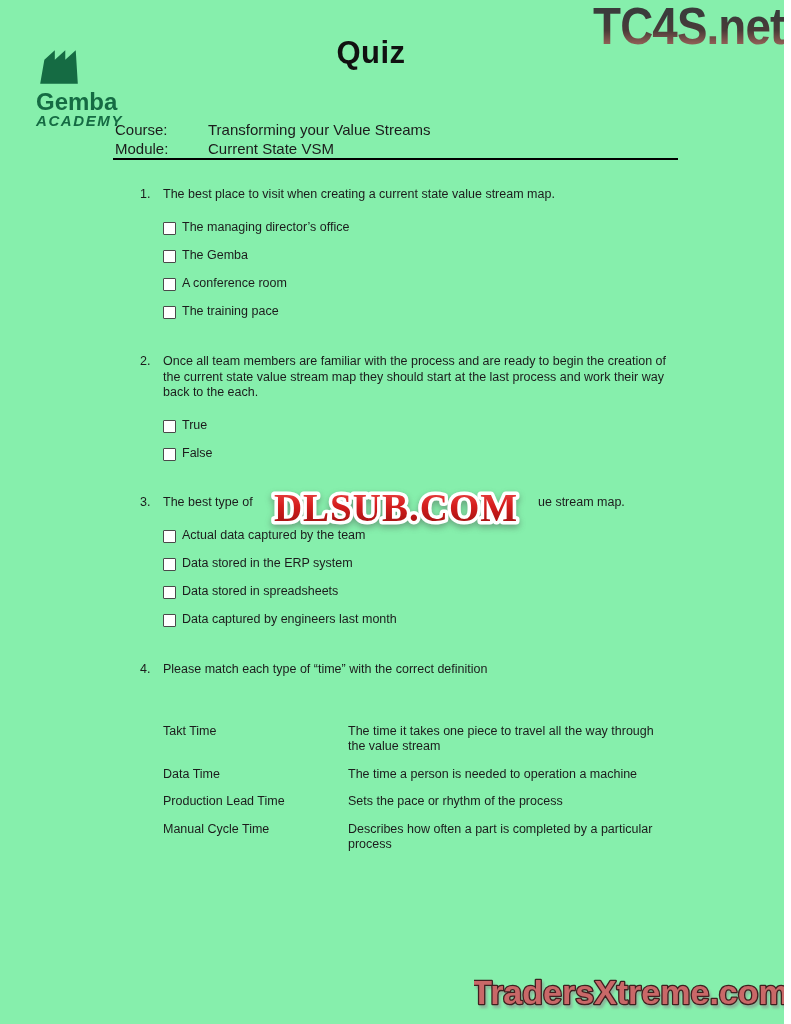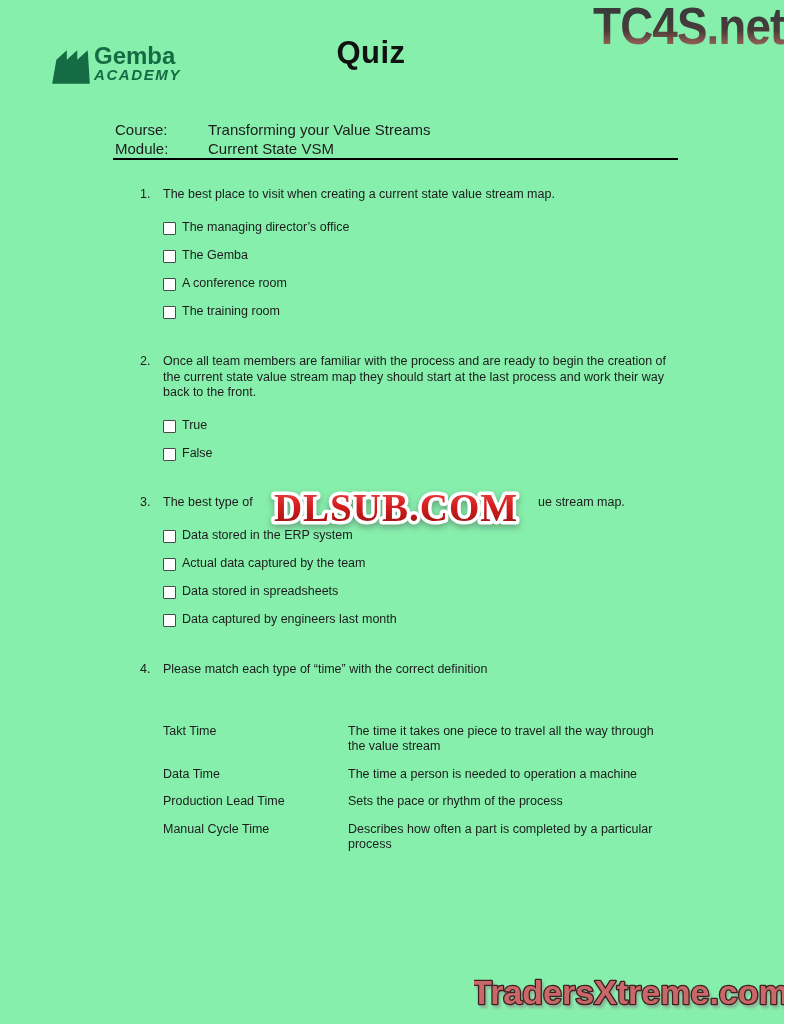--- a/index.html
+++ b/index.html
@@ -1,21 +1,21 @@
 <!DOCTYPE html>
 <html><head>
 <meta charset="utf-8">
 <style>
   html,body{margin:0;padding:0;background:#ffffff;}
   .page{
     position:relative;width:784px;height:1024px;background:#86efac;overflow:hidden;
     font-family:"Liberation Sans",sans-serif;color:#1c1c1c;
   }
   
-  .logo{position:absolute;left:48px;top:44px;display:flex;align-items:flex-start;}
+  .logo{position:absolute;left:36px;top:44px;display:flex;align-items:flex-start;gap:6px;flex-direction:column;}
   .factory{width:46px;height:38px;display:block;margin-top:2px;}
   .logo-brand{font-size:24px;font-weight:bold;color:#156b43;line-height:23px;letter-spacing:0;}
   .logo-sub{font-size:15px;font-weight:bold;color:#156b43;letter-spacing:1.6px;line-height:15px;font-style:italic;}
   .title{position:absolute;left:0;top:35px;width:742px;text-align:center;
     font-size:31px;font-weight:bold;color:#111;letter-spacing:0.5px;}
   .wm-tc4s{
     position:absolute;top:-2px;right:0px;
     font-size:52px;font-weight:900;letter-spacing:-1px;line-height:56px;
     transform:scaleX(0.88);transform-origin:top right;
     background:linear-gradient(180deg,#3b3b3b 30%,#4a3b38 58%,#8a5c53 80%,#9e7168 95%);
@@ -84,29 +84,29 @@
       <div class="opt">
         <span class="cb"></span>
         <span class="opt-label">The Gemba</span>
       </div>
       <div class="opt">
         <span class="cb"></span>
         <span class="opt-label">A conference room</span>
       </div>
       <div class="opt">
         <span class="cb"></span>
-        <span class="opt-label">The training room</span>
+        <span class="opt-label">The training pace</span>
       </div>
     </div>
   </section>
 
   <section class="q" style="top:354px">
     <div class="qrow">
       <span class="qnum">2.</span>
-      <span class="qtext qtext-narrow">Once all team members are familiar with the process and are ready to begin the creation of the current state value stream map they should start at the last process and work their way back to the front.</span>
+      <span class="qtext qtext-narrow">Once all team members are familiar with the process and are ready to begin the creation of the current state value stream map they should start at the last process and work their way back to the each.</span>
     </div>
     <div class="opts">
       <div class="opt">
         <span class="cb"></span>
         <span class="opt-label">True</span>
       </div>
       <div class="opt">
         <span class="cb"></span>
         <span class="opt-label">False</span>
       </div>
@@ -117,25 +117,25 @@
     <div class="qrow">
       <span class="qnum">3.</span>
       <span class="qtext">
         <span>The best type of</span>
         <span class="q3-suffix">ue stream map.</span>
       </span>
     </div>
     <div class="opts">
       <div class="opt">
         <span class="cb"></span>
-        <span class="opt-label">Data stored in the ERP system</span>
+        <span class="opt-label">Actual data captured by the team</span>
       </div>
       <div class="opt">
         <span class="cb"></span>
-        <span class="opt-label">Actual data captured by the team</span>
+        <span class="opt-label">Data stored in the ERP system</span>
       </div>
       <div class="opt">
         <span class="cb"></span>
         <span class="opt-label">Data stored in spreadsheets</span>
       </div>
       <div class="opt">
         <span class="cb"></span>
         <span class="opt-label">Data captured by engineers last month</span>
       </div>
     </div>

